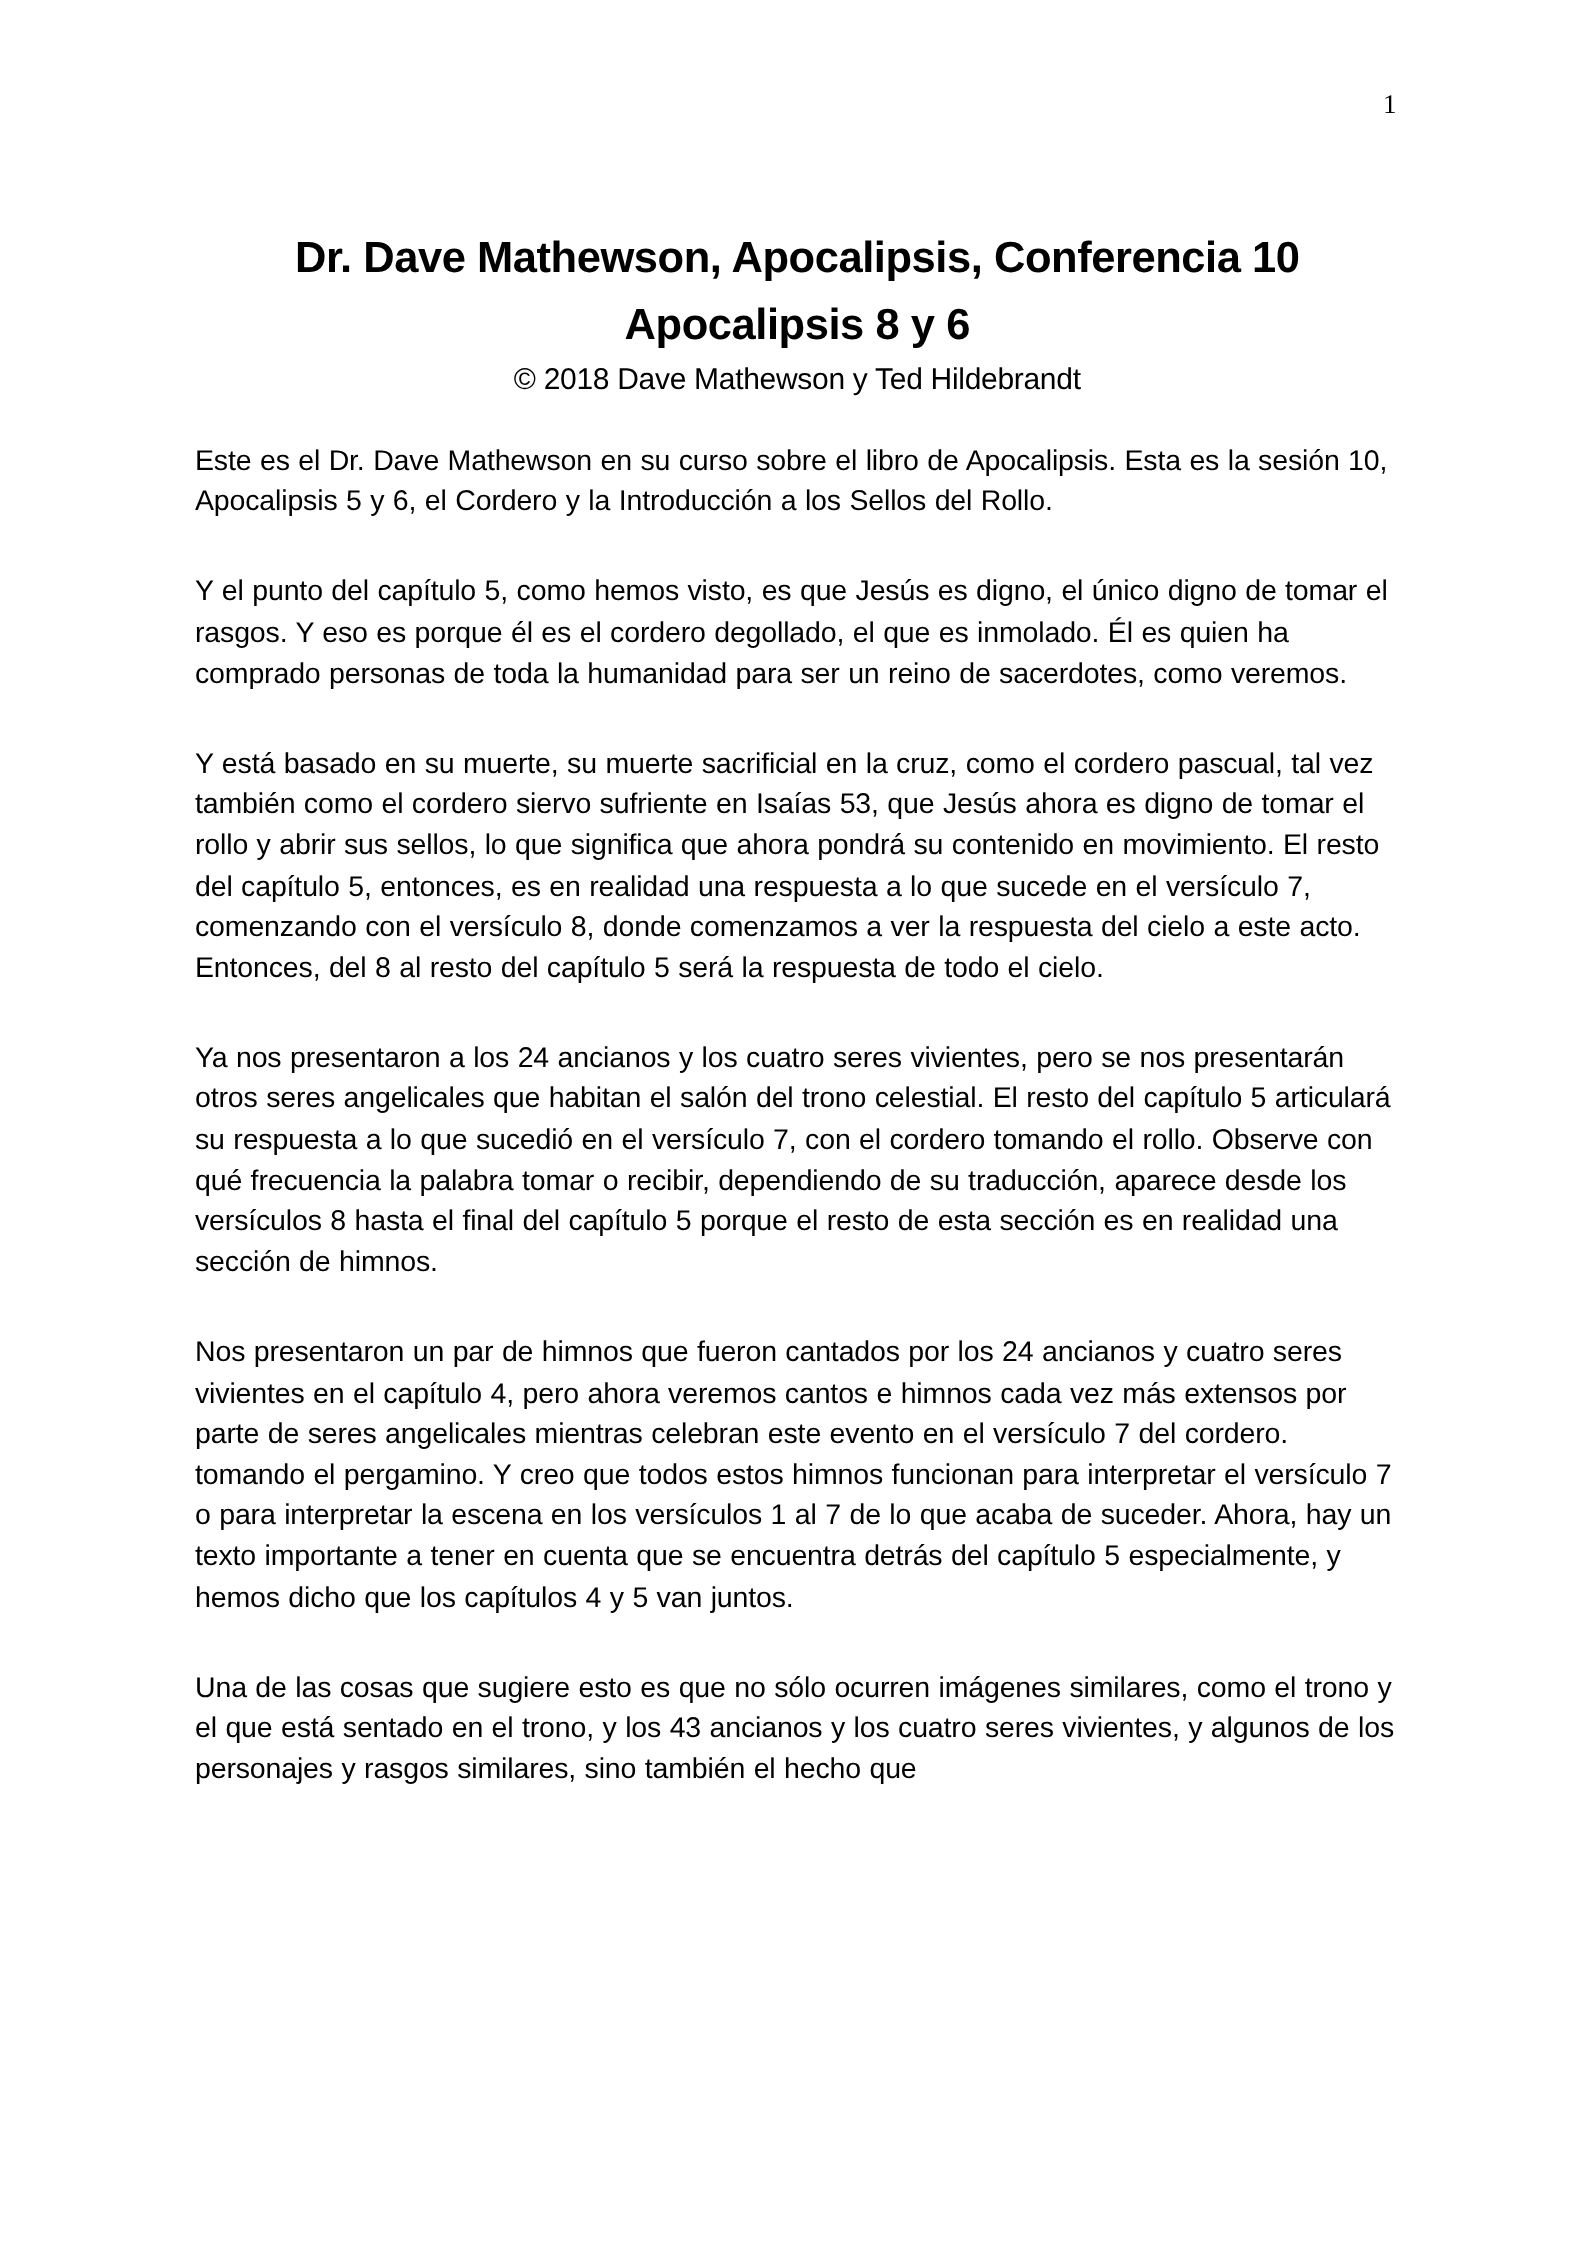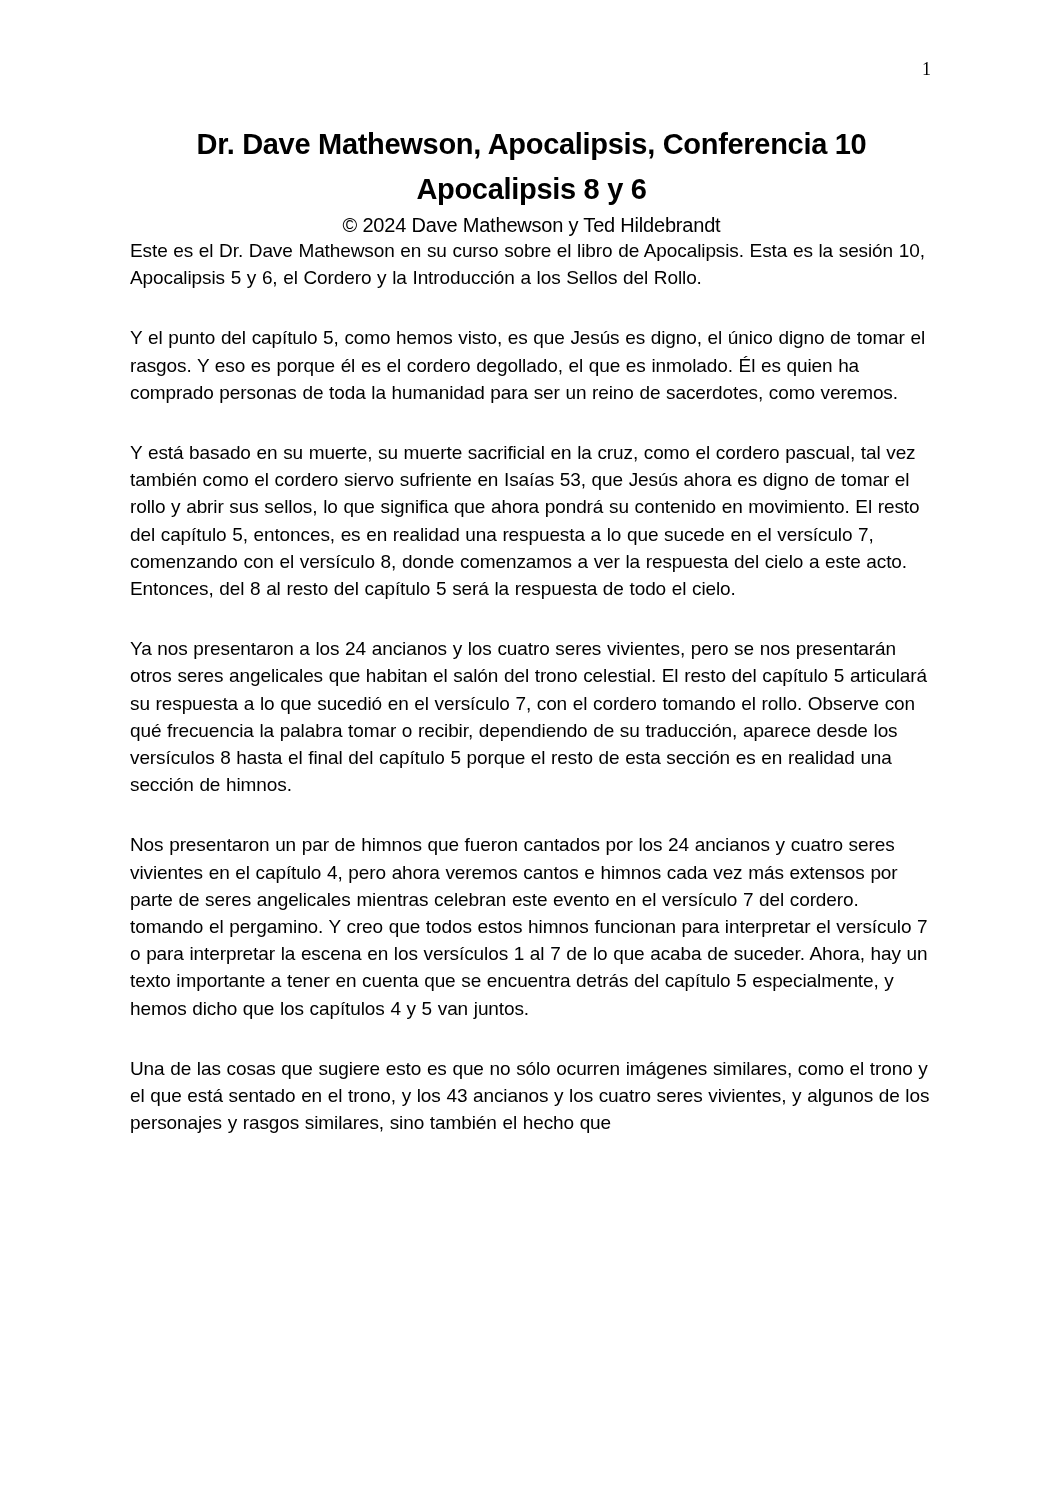--- a/index.html
+++ b/index.html
@@ -21,21 +21,21 @@
     top: 58px;
     right: 127px;
     font-family: "Liberation Serif", serif;
     font-size: 18px;
     line-height: 22px;
     color: #000000;
   }
   .doc {
     position: absolute;
     left: 130px;
-    top: 122px;
+    top: 150px;
     width: 803px;
   }
   .doc-title {
     margin: 0;
     font-size: 29px;
     font-weight: bold;
     line-height: 45px;
     text-align: center;
     letter-spacing: -0.3px;
   }
@@ -44,20 +44,21 @@
   }
   .copyright {
     margin: 1px 0 0 0;
     font-size: 20px;
     font-weight: normal;
     line-height: 24px;
     text-align: center;
     letter-spacing: -0.2px;
   }
   .body-text {
+    margin-top: 29px;
   }
   .body-text p {
     margin: 0 0 33px 0;
     font-size: 19px;
     font-weight: normal;
     line-height: 27.2px;
     letter-spacing: -0.1px;
     text-align: left;
     word-spacing: 0.5px;
   }
@@ -72,21 +73,21 @@
 
   <div class="page-number">1</div>
 
   <div class="doc">
 
     <h1 class="doc-title">
       <span class="title-line">Dr. Dave Mathewson, Apocalipsis, Conferencia 10</span>
       <span class="title-line">Apocalipsis 8 y 6</span>
     </h1>
 
-    <div class="copyright">© 2024 Dave Mathewson y Ted Hildebrandt</div>
+    <div class="copyright">© 2018 Dave Mathewson y Ted Hildebrandt</div>
 
     <div class="body-text">
       <p>Este es el Dr. Dave Mathewson en su curso sobre el libro de Apocalipsis. Esta es la sesión 10, Apocalipsis 5 y 6, el Cordero y la Introducción a los Sellos del Rollo.</p>
       <p>Y el punto del capítulo 5, como hemos visto, es que Jesús es digno, el único digno de tomar el rasgos. Y eso es porque él es el cordero degollado, el que es inmolado. Él es quien ha comprado personas de toda la humanidad para ser un reino de sacerdotes, como veremos.</p>
       <p>Y está basado en su muerte, su muerte sacrificial en la cruz, como el cordero pascual, tal vez también como el cordero siervo sufriente en Isaías 53, que Jesús ahora es digno de tomar el rollo y abrir sus sellos, lo que significa que ahora pondrá su contenido en movimiento. El resto del capítulo 5, entonces, es en realidad una respuesta a lo que sucede en el versículo 7, comenzando con el versículo 8, donde comenzamos a ver la respuesta del cielo a este acto. Entonces, del 8 al resto del capítulo 5 será la respuesta de todo el cielo.</p>
       <p>Ya nos presentaron a los 24 ancianos y los cuatro seres vivientes, pero se nos presentarán otros seres angelicales que habitan el salón del trono celestial. El resto del capítulo 5 articulará su respuesta a lo que sucedió en el versículo 7, con el cordero tomando el rollo. Observe con qué frecuencia la palabra tomar o recibir, dependiendo de su traducción, aparece desde los versículos 8 hasta el final del capítulo 5 porque el resto de esta sección es en realidad una sección de himnos.</p>
       <p>Nos presentaron un par de himnos que fueron cantados por los 24 ancianos y cuatro seres vivientes en el capítulo 4, pero ahora veremos cantos e himnos cada vez más extensos por parte de seres angelicales mientras celebran este evento en el versículo 7 del cordero. tomando el pergamino. Y creo que todos estos himnos funcionan para interpretar el versículo 7 o para interpretar la escena en los versículos 1 al 7 de lo que acaba de suceder. Ahora, hay un texto importante a tener en cuenta que se encuentra detrás del capítulo 5 especialmente, y hemos dicho que los capítulos 4 y 5 van juntos.</p>
       <p>Una de las cosas que sugiere esto es que no sólo ocurren imágenes similares, como el trono y el que está sentado en el trono, y los 43 ancianos y los cuatro seres vivientes, y algunos de los personajes y rasgos similares, sino también el hecho que</p>
     </div>
 

